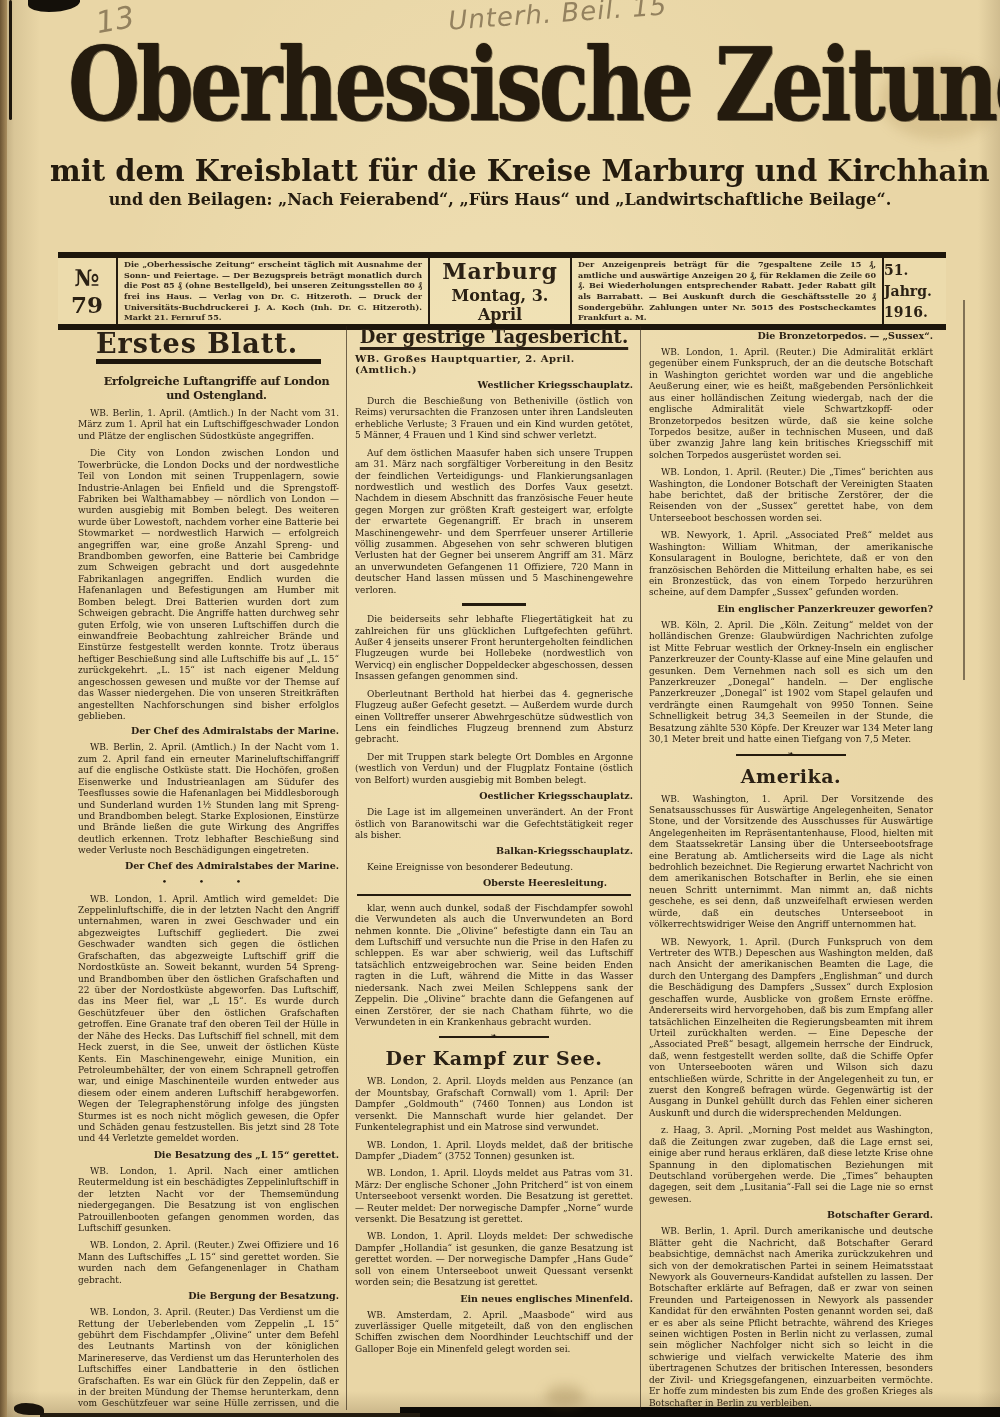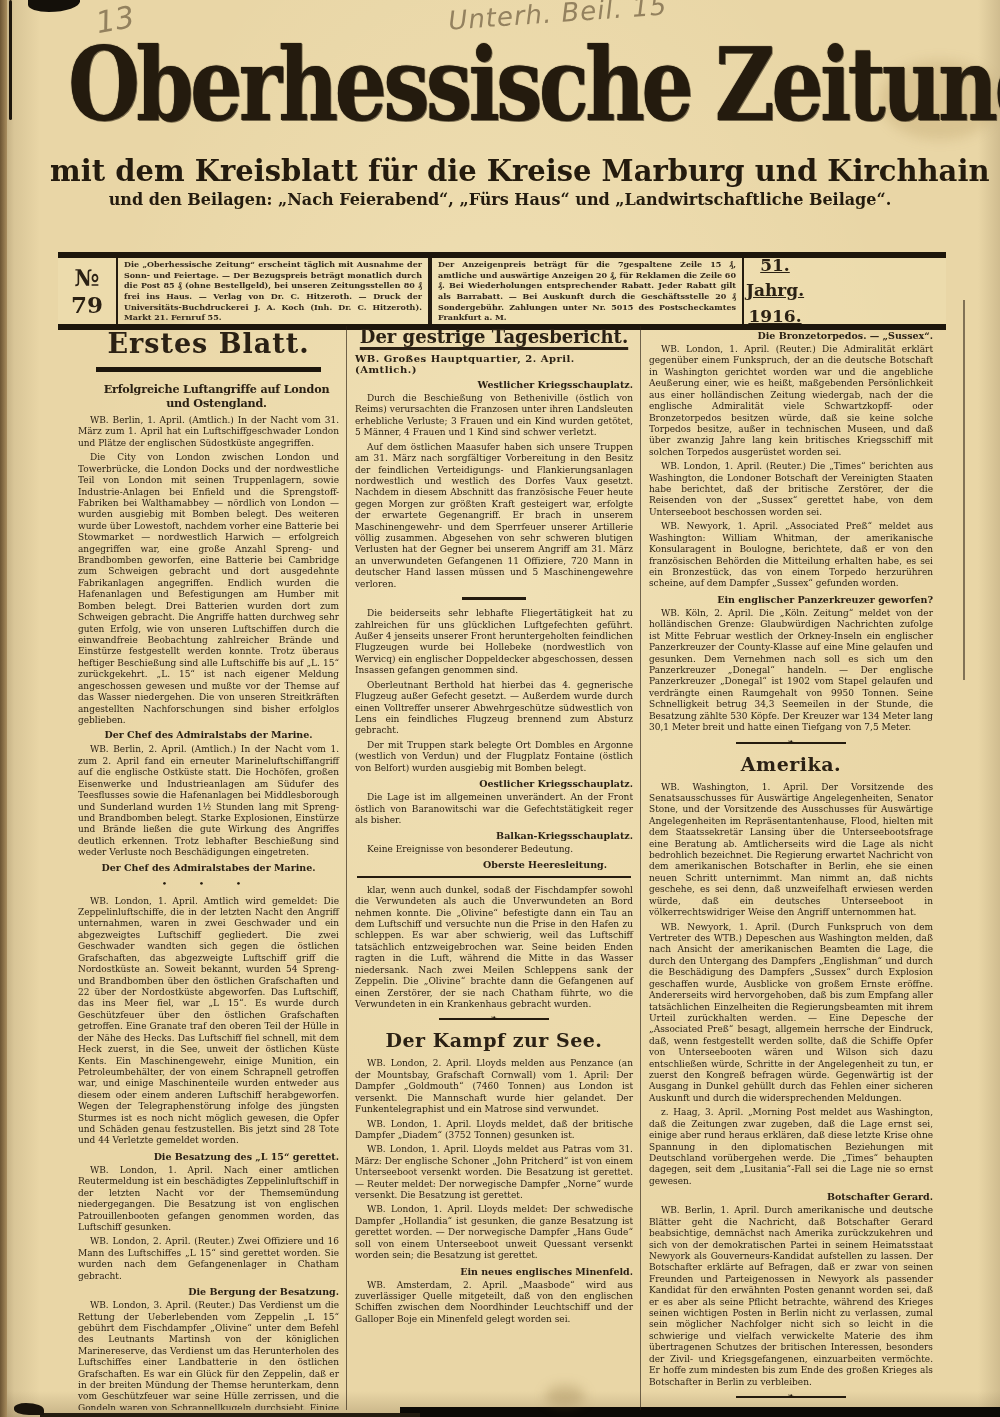--- a/index.html
+++ b/index.html
@@ -58,44 +58,44 @@
   }
   .cell{display:flex;flex-direction:column;justify-content:center;}
   .issue-no{width:58px;font-size:23px;font-weight:bold;text-align:center;}
   .small-box{width:298px;font-size:8px;line-height:1.32;text-align:justify;
     padding:3px 6px;font-weight:bold;color:#33281a;}
   .left-box{border-left:2px solid #241c10;border-right:2px solid #241c10;}
   .right-box{border-left:2px solid #241c10;border-right:2px solid #241c10;}
   .place-date{flex:1;text-align:center;}
   .place{font-size:22px;font-weight:bold;letter-spacing:1px;}
   .date{font-size:16px;font-weight:bold;margin-top:2px;}
-  .year{width:62px;text-align:center;font-size:17px;font-weight:bold;line-height:1.5;text-decoration:underline;}
+  .year{width:62px;text-align:left;font-size:14px;font-weight:bold;line-height:1.5;}
 
   
   .columns{
     position:absolute;left:70px;top:326px;width:900px;height:1084px;
     display:grid;grid-template-columns:276px 294px 300px;column-gap:0;
     overflow:hidden;
   }
   .column{padding:0 7px 0 8px;overflow:hidden;}
   .column + .column{border-left:1px solid rgba(43,33,20,.65);}
 
-  .blk{margin:0 0 2px 0;}
+  .blk{margin:6px 0 2px 0;}
   .blk-para{font-size:9px;line-height:1.27;text-align:justify;text-indent:12px;margin-bottom:3px;}
-  .blk-section-title{text-align:center;font-size:27px;font-weight:bold;
-    padding:0 0 8px 0;margin:2px 18px 10px 18px;border-bottom:5px solid #1d160c;
+  .blk-section-title{font-size:27px;font-weight:bold;
+    padding:0 0 0 0;margin:2px 18px 10px 18px;border-bottom:5px solid #1d160c;
     letter-spacing:1px;}
   .blk-headline{font-size:11.2px;font-weight:bold;text-align:center;letter-spacing:-.2px;
     margin:2px 0 5px 16px;}
   .blk-main-headline{font-size:18px;font-weight:bold;text-align:center;margin:0 0 6px 0;
     text-decoration:underline;text-decoration-thickness:2.5px;text-underline-offset:4px;}
   .blk-article-headline{font-size:19px;font-weight:bold;text-align:center;margin:6px 0 7px 0;letter-spacing:.5px;}
   .blk-subheading{font-size:9.5px;font-weight:bold;text-align:right;margin:4px 0 3px 0;}
   .blk-dateline-center{font-size:10px;font-weight:bold;text-align:left;margin:1px 0 2px 0;letter-spacing:.5px;}
-  .blk-signature{font-size:9.5px;font-weight:bold;text-align:center;margin:3px 0 4px 0;}
+  .blk-signature{font-size:9.5px;font-weight:bold;text-align:right;margin:3px 0 4px 0;}
   .blk-signature-right{font-size:9.5px;font-weight:bold;text-align:right;padding-right:26px;margin:2px 0 4px 0;}
   .blk-sep-stars{text-align:center;font-size:10px;letter-spacing:14px;line-height:1;margin:6px 0 7px 0;color:#241b0e;}
   .blk-sep-dash{width:64px;border-top:3px solid #241b0e;margin:7px auto 8px auto;}
   .blk-sep-rule{border-top:2.5px solid #241b0e;margin:6px 2px 7px 2px;}
   .blk-sep-ornament{width:110px;height:0;border-top:2px solid #241b0e;margin:8px auto 9px auto;position:relative;}
   .blk-sep-ornament::after{content:"❧";position:absolute;left:50%;top:-7px;transform:translateX(-50%);
     font-size:9px;background:transparent;color:#241b0e;}
 </style>
 </head>
 <body>
@@ -117,20 +117,24 @@
 
   <header>
     <h1>Oberhessische Zeitung</h1>
     <div class="sub1">mit dem Kreisblatt für die Kreise Marburg und Kirchhain</div>
     <div class="sub2">und den Beilagen: „Nach Feierabend“, „Fürs Haus“ und „Landwirtschaftliche Beilage“.</div>
   </header>
 
   <div class="infobar">
     <div class="cell issue-no">№ 79</div>
     <div class="cell small-box left-box">Die „Oberhessische Zeitung“ erscheint täglich mit Ausnahme der Sonn- und Feiertage. — Der Bezugspreis beträgt monatlich durch die Post 85 ₰ (ohne Bestellgeld), bei unseren Zeitungsstellen 80 ₰ frei ins Haus. — Verlag von Dr. C. Hitzeroth. — Druck der Universitäts-Buchdruckerei J. A. Koch (Inh. Dr. C. Hitzeroth). Markt 21. Fernruf 55.</div>
+    <div class="cell place-date">
+      <div class="place">Marburg</div>
+      <div class="date">Montag, 3. April</div>
+    </div>
     <div class="cell small-box right-box">Der Anzeigenpreis beträgt für die 7gespaltene Zeile 15 ₰, amtliche und auswärtige Anzeigen 20 ₰, für Reklamen die Zeile 60 ₰. Bei Wiederholungen entsprechender Rabatt. Jeder Rabatt gilt als Barrabatt. — Bei Auskunft durch die Geschäftsstelle 20 ₰ Sondergebühr. Zahlungen unter Nr. 5015 des Postscheckamtes Frankfurt a. M.</div>
     <div class="cell year">
       <div>51. Jahrg.</div>
       <div>1916.</div>
     </div>
   </div>
 
   <main id="columns" class="columns">
       <div class="column">
         <div class="blk blk-section-title">Erstes Blatt.</div>

